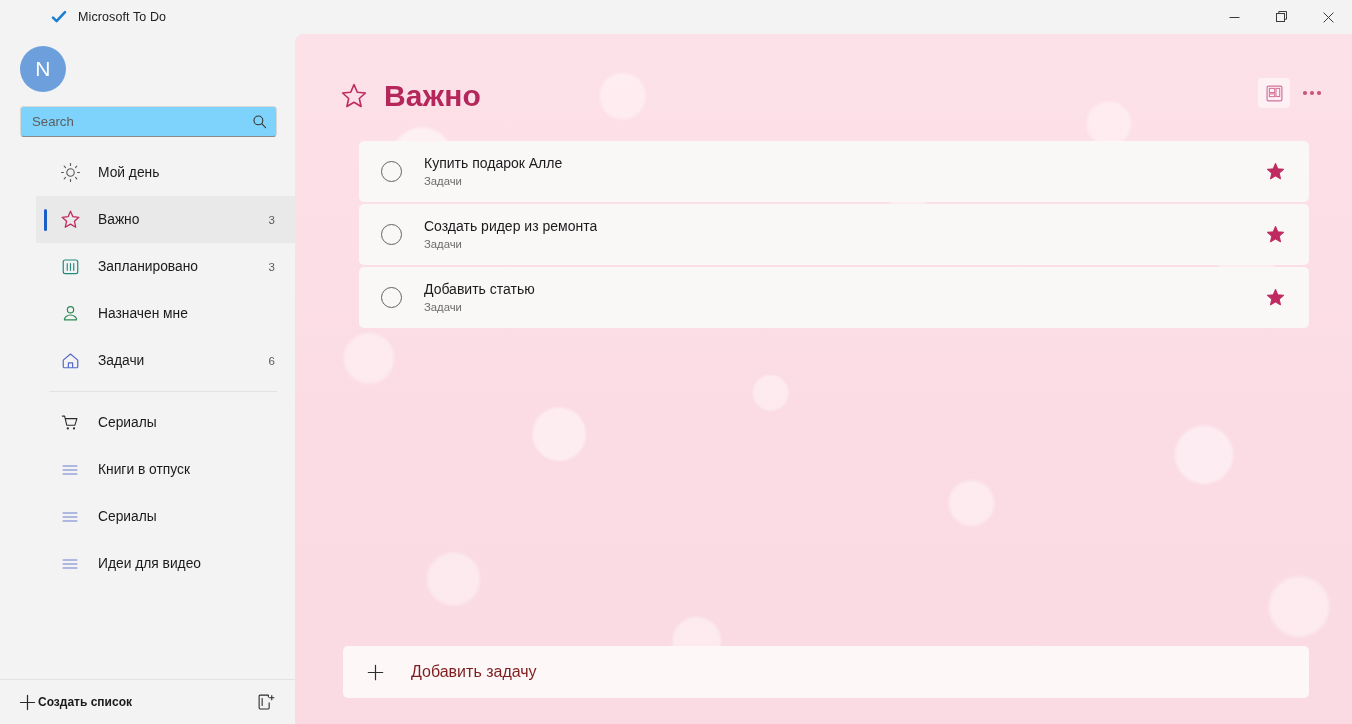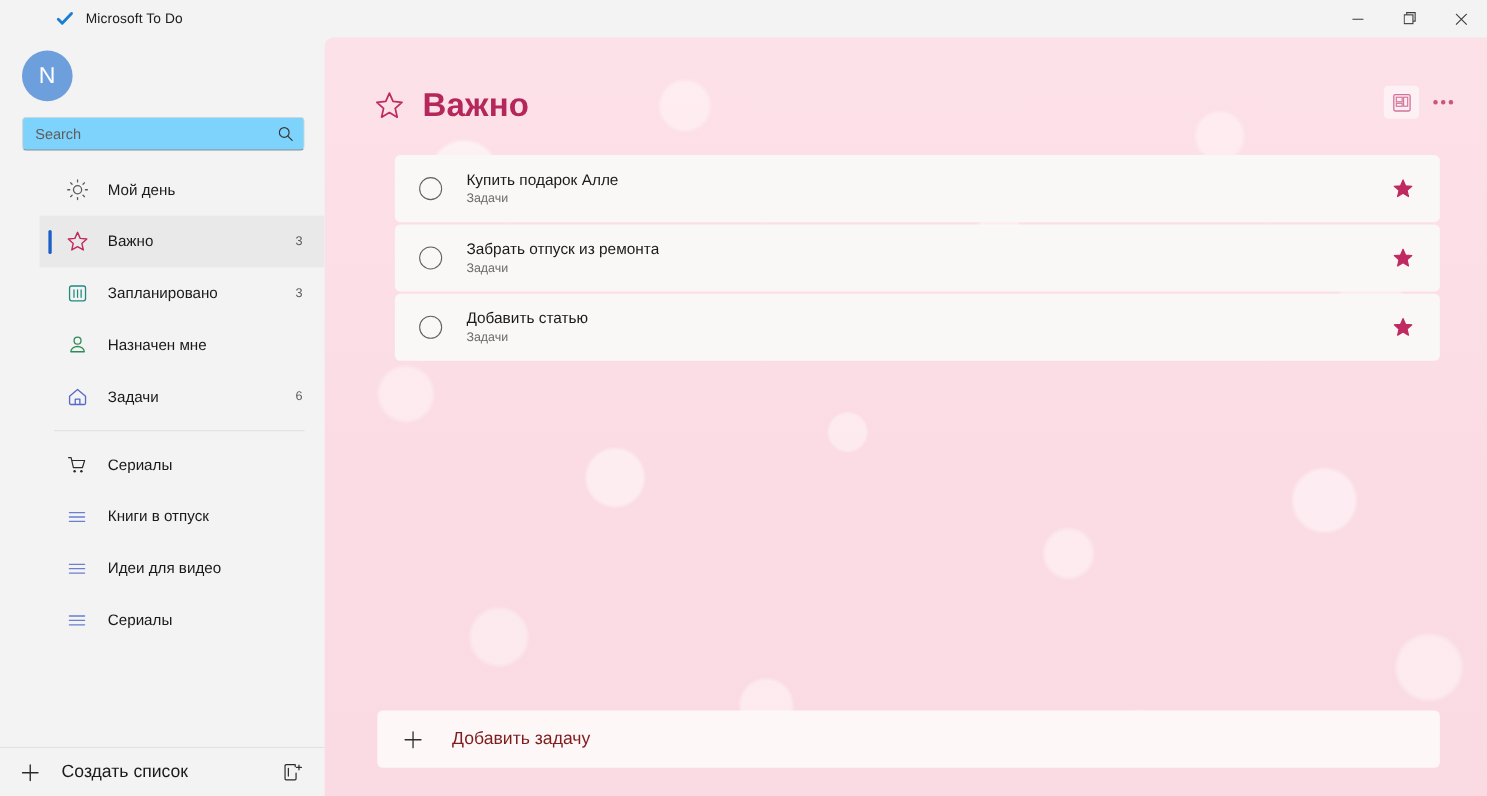--- a/index.html
+++ b/index.html
@@ -167,23 +167,23 @@
     display: flex;
     align-items: center;
     padding: 0 16px 0 16px;
   }
   .newlist-plus {
     width: 22px; height: 22px;
     display: flex; align-items: center; justify-content: center;
     color: #2a2a2a;
   }
   .newlist-label {
-    margin-left: 18px;
-    font-size: 16px;
+    font-size: 12px;
     color: #1a1a1a;
+    font-weight: bold;
   }
   .newgroup-btn {
     margin-left: auto;
     width: 26px; height: 26px;
     display: flex; align-items: center; justify-content: center;
     color: #2a2a2a;
   }
 
   
   .main {
@@ -496,35 +496,35 @@
           <div class="nav-item">
             <span class="nav-ico">
               <svg width="20" height="20" viewBox="0 0 22 22">
                 <g stroke="#6a7fd0" stroke-width="1.3" stroke-linecap="round">
                   <path d="M3.4 6.6 H18.6"></path>
                     <path d="M3.4 11 H18.6"></path>
                     <path d="M3.4 15.4 H18.6"></path>
                 </g>
               </svg>
             </span>
-            <span class="nav-label">Идеи для видео</span>
+            <span class="nav-label">Сериалы</span>
             <span class="nav-count"></span>
           </div>
 
           <div class="nav-item">
             <span class="nav-ico">
               <svg width="20" height="20" viewBox="0 0 22 22">
                 <g stroke="#6a7fd0" stroke-width="1.3" stroke-linecap="round">
                   <path d="M3.4 6.6 H18.6"></path>
                     <path d="M3.4 11 H18.6"></path>
                     <path d="M3.4 15.4 H18.6"></path>
                 </g>
               </svg>
             </span>
-            <span class="nav-label">Сериалы</span>
+            <span class="nav-label">Идеи для видео</span>
             <span class="nav-count"></span>
           </div>
 
         </div>
       </div>
 
       <div class="sidebar-footer">
         <div class="newlist-plus">
           <svg width="19" height="19" viewBox="0 0 20 20">
             <path d="M10 2.6 V17.4 M2.6 10 H17.4" stroke="currentColor" stroke-width="1.3" stroke-linecap="round"></path>
@@ -583,21 +583,21 @@
               <div class="task-star">
                 <svg width="19" height="19" viewBox="0 0 20 20">
                   <path d="M10 1.6 L12.4 7.2 L18.4 7.7 L13.9 11.7 L15.2 17.6 L10 14.5 L4.8 17.6 L6.1 11.7 L1.6 7.7 L7.6 7.2 Z" fill="#bf2a60" stroke="#bf2a60" stroke-width="1.1" stroke-linejoin="round"></path>
                 </svg>
               </div>
             </div>
 
             <div class="task-row">
               <div class="task-check"></div>
               <div class="task-text">
-                <span class="task-title">Забрать отпуск из ремонта</span>
+                <span class="task-title">Создать ридер из ремонта</span>
                 <span class="task-sub">Задачи</span>
               </div>
               <div class="task-star">
                 <svg width="19" height="19" viewBox="0 0 20 20">
                   <path d="M10 1.6 L12.4 7.2 L18.4 7.7 L13.9 11.7 L15.2 17.6 L10 14.5 L4.8 17.6 L6.1 11.7 L1.6 7.7 L7.6 7.2 Z" fill="#bf2a60" stroke="#bf2a60" stroke-width="1.1" stroke-linejoin="round"></path>
                 </svg>
               </div>
             </div>
 
             <div class="task-row">

